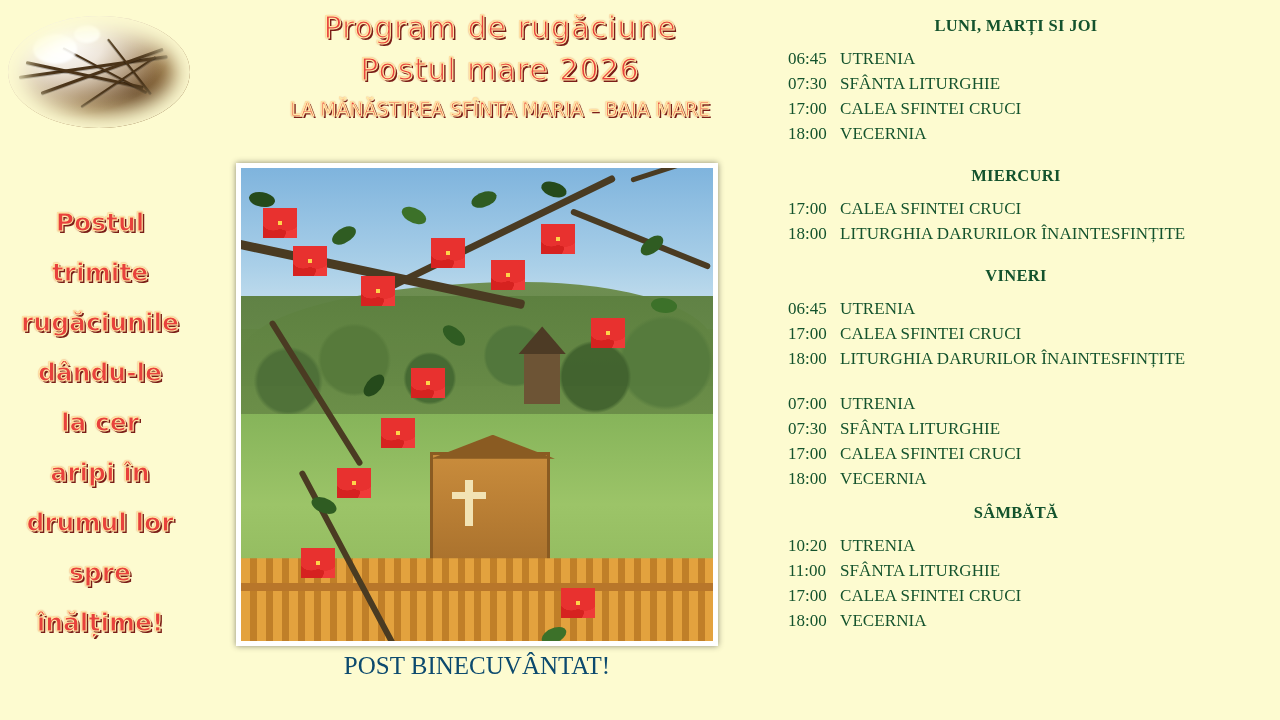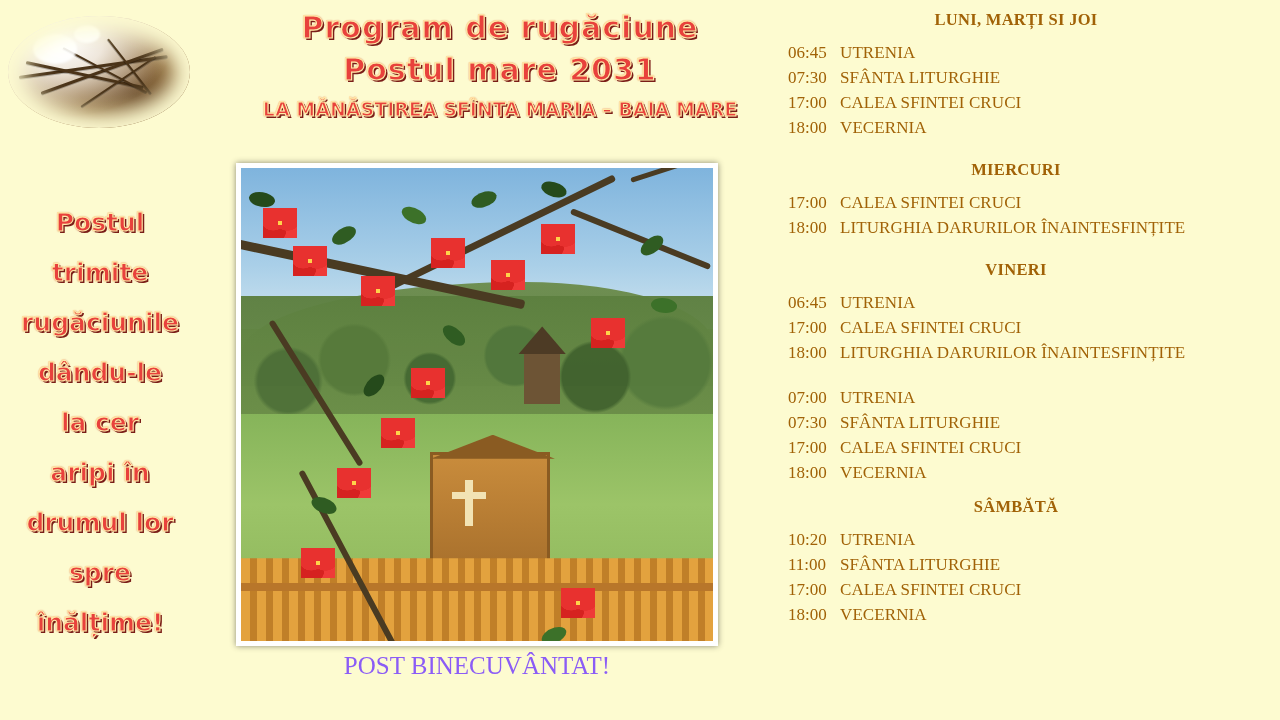--- a/index.html
+++ b/index.html
@@ -53,21 +53,21 @@
 
   
   .title-block {
     position: absolute;
     left: 190px; top: 8px;
     width: 620px;
     text-align: center;
   }
   .fancy {
     font-family: "DejaVu Sans", sans-serif;
-    font-weight: bold;
+    font-weight: normal;
     color: #e8413c;
     letter-spacing: 1px;
     -webkit-text-stroke: 1.2px #ffe9a8;
     text-shadow:
        2px 2px 0 #7a1d18,
        -1px -1px 0 #ffd9a0,
        0 0 2px #b3251f;
   }
   .title1 { font-size: 30px; line-height: 40px; }
   .title2 { font-size: 30px; line-height: 44px; }
@@ -202,30 +202,30 @@
   }
   .photo .leaf.dark { background:#254a1b; }
   .photo .leaf.light { background:#3c7129; }
 
   .caption {
     position: absolute;
     left: 236px; top: 652px;
     width: 482px;
     text-align: center;
     font-size: 25px;
-    color: #8b5cf6;
+    color: #0c4a6e;
     font-family: "Liberation Serif", serif;
   }
 
   
   .schedule {
     position: absolute;
-    left: 760px; top: 2px;
+    left: 760px; top: 8px;
     width: 512px;
-    color: #a16207;
+    color: #14532d;
   }
   .day {
     text-align: center;
     font-weight: bold;
     font-size: 16.5px;
     letter-spacing: .3px;
     margin: 0 0 2px 0;
   }
   .day.first { margin-top: 8px; }
   .rows { margin: 10px 0 20px 28px; }
@@ -250,21 +250,21 @@
     <div class="twig" style="left:18%; top:68%; width:130px; transform:rotate(-20deg);"></div>
     <div class="twig" style="left:30%; top:28%; width:95px;  transform:rotate(28deg); height:2px;"></div>
     <div class="twig" style="left:40%; top:80%; width:90px;  transform:rotate(-34deg); height:2px;"></div>
     <div class="twig" style="left:55%; top:20%; width:70px;  transform:rotate(52deg); height:2px;"></div>
     <div class="blob" style="left:14%; top:16%; width:44px; height:30px;"></div>
     <div class="blob" style="left:36%; top:8%;  width:26px; height:18px;"></div>
   </div>
 
   <div class="title-block">
     <div class="fancy title1">Program de rugăciune</div>
-    <div class="fancy title2">Postul mare 2031</div>
+    <div class="fancy title2">Postul mare 2026</div>
     <div class="fancy subtitle">LA MĂNĂSTIREA SFÎNTA MARIA – BAIA MARE</div>
   </div>
 
   <div class="poem">
     <div>Postul</div>
     <div>trimite</div>
     <div>rugăciunile</div>
     <div>dându-le</div>
     <div>la cer</div>
     <div>aripi în</div>

